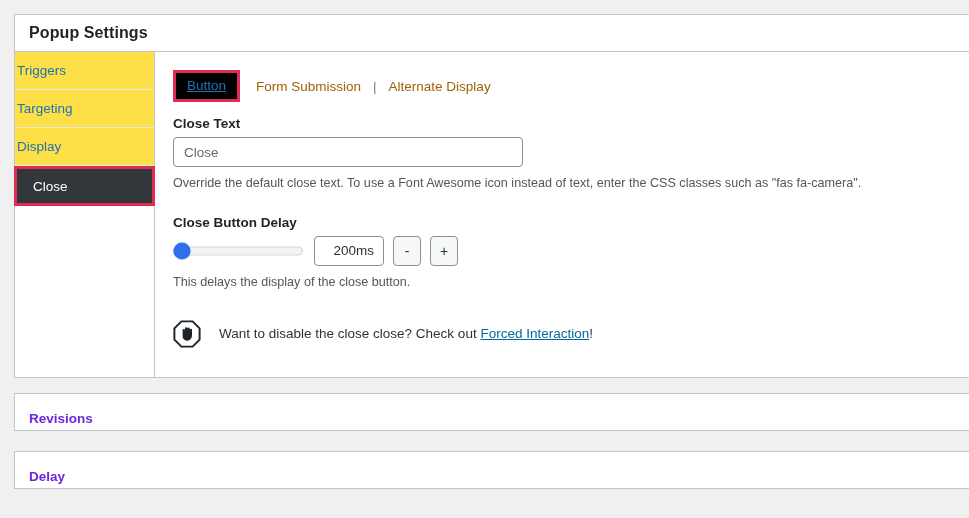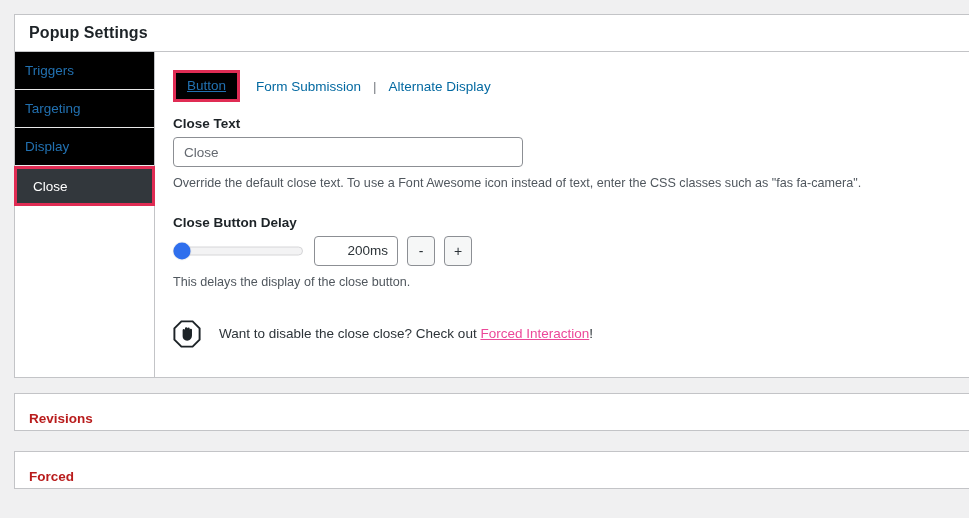--- a/index.html
+++ b/index.html
@@ -48,26 +48,26 @@
     width: 140px;
     flex: 0 0 140px;
     border-right: 1px solid #c3c4c7;
     background: #fff;
     padding-top: 0;
   }
   .sidebar-item {
     position: relative;
     height: 38px;
     display: flex; align-items: center;
-    padding-left: 10px;
+    padding-left: 2px;
     font-size: 13.5px;
     color: #2271b1;
     border-bottom: 1px solid #e8e8e8;
     cursor: pointer;
-    background: #000000;
+    background: #fde047;
   }
   .sidebar-item.active {
     background: #32373c;
     color: #ffffff;
     border: 3px solid #e02c54;
     border-bottom-color: #e02c54;
     height: 40px;
     margin-left: -1px;
     margin-right: -1px;
     padding-left: 16px;
@@ -82,21 +82,21 @@
   }
 
   .tabs-row {
     display: flex;
     align-items: center;
     height: 36px;
     margin-bottom: 12px;
   }
   .tab-link {
     font-size: 13.5px;
-    color: #0369a1;
+    color: #a16207;
     cursor: pointer;
     white-space: nowrap;
   }
   .tab-link.current {
     color: #2271b1;
     text-decoration: underline;
     border: 3px solid #e02c54;
     padding: 6px 11px 7px 11px;
     line-height: 1;
     background: #000000;
@@ -168,21 +168,21 @@
     position: absolute;
     width: 17px; height: 17px;
     border-radius: 50%;
     background: #2f6fed;
     top: 50%;
     transform: translate(-50%, -50%);
     cursor: pointer;
     box-shadow: 0 0 0 1px rgba(0,0,0,.05);
   }
   .num-input {
-    width: 84px;
+    width: 70px;
     height: 30px;
     border: 1px solid #8c8f94;
     border-radius: 4px;
     padding: 0 9px;
     font-size: 13.5px;
     color: #2c3338;
     text-align: right;
     font-family: "Liberation Sans", sans-serif;
     outline: none;
     background: #fff;
@@ -215,40 +215,40 @@
     width: 28px; height: 28px;
     flex: 0 0 28px;
     margin-right: 18px;
     display: block;
   }
   .notice-text {
     font-size: 13.5px;
     color: #2c3338;
   }
   .notice-text a {
-    color: #ec4899;
+    color: #0369a1;
     text-decoration: underline;
   }
 
   
   .panel {
     position: absolute;
     left: 14px;
     width: 975px;
     height: 38px;
     background: #fff;
     border: 1px solid #c3c4c7;
     display: flex;
     align-items: center;
     padding: 0 14px;
   }
   .panel-title {
     font-size: 13.5px;
     font-weight: 600;
-    color: #b91c1c;
+    color: #6d28d9;
     margin-top: 12px;
   }
   #panel-revisions { top: 393px; }
   #panel-author    { top: 451px; }
 </style>
 </head>
 <body>
 
 <div class="page">
 
@@ -323,16 +323,16 @@
 
       </div>
     </div>
   </div>
 
   <div class="panel" id="panel-revisions">
     <span class="panel-title">Revisions</span>
   </div>
 
   <div class="panel" id="panel-author">
-    <span class="panel-title">Forced</span>
+    <span class="panel-title">Delay</span>
   </div>
 
 </div>
 
 </body></html>

